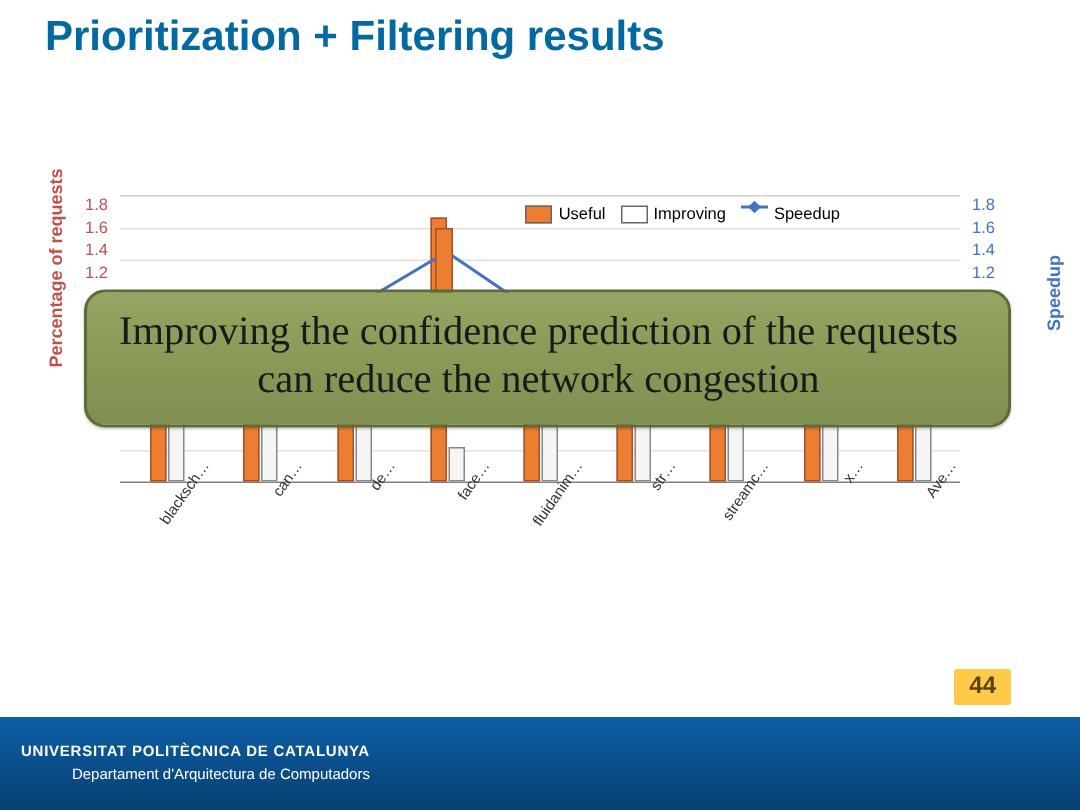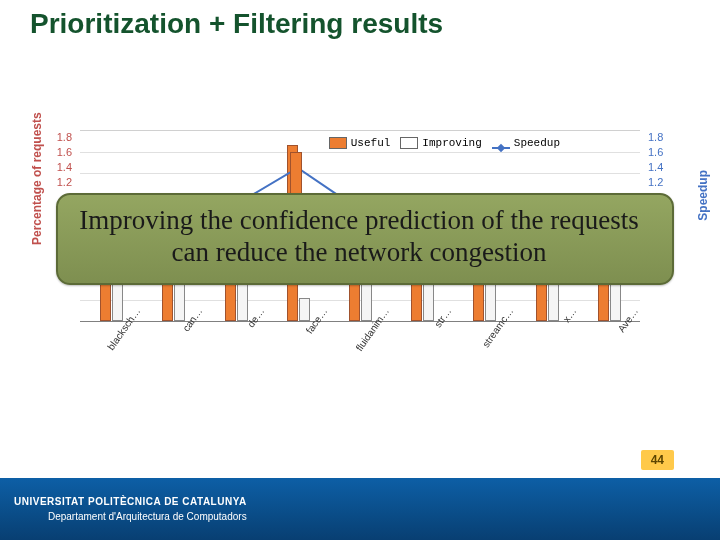--- a/index.html
+++ b/index.html
@@ -12,21 +12,21 @@
   }
   .slide {
     position: relative;
     width: 720px; height: 540px;
   }
   .title {
     position: absolute;
     left: 30px; top: 8px;
     font-size: 28px;
     font-weight: bold;
-    color: #14532d;
+    color: #0369a1;
   }
   .chart-area {
     position: absolute;
     left: 30px; top: 130px;
     width: 660px; height: 230px;
   }
   .y-axis-left-label {
     position: absolute;
     left: 0px; top: 115px;
     transform: rotate(-90deg);
@@ -92,21 +92,21 @@
     pointer-events: none;
   }
   .legend {
     position: absolute;
     top: 6px; right: 80px;
     font-size: 11px;
     background: rgba(255,255,255,0.9);
     display: flex; gap: 10px;
     align-items: center;
   }
-  .legend-item { display: flex; align-items: flex-end; gap: 4px; font-family: Liberation Mono, monospace; }
+  .legend-item { display: flex; align-items: flex-start; gap: 4px; }
   .sw { width: 16px; height: 10px; border: 1px solid #666; }
   .sw.u { background: #ed7d31; }
   .sw.n { background: #fff; }
   .sw.s { width: 18px; height: 0; border: none; border-top: 2px solid #4472c4; position: relative; }
   .sw.s::after {
     content: ''; position: absolute; left: 6px; top: -4px;
     width: 6px; height: 6px; background: #4472c4; transform: rotate(45deg);
   }
   .xcats {
     position: absolute;
@@ -160,21 +160,21 @@
   }
   .footer-text { margin-left: 14px; font-size: 10px; line-height: 1.3; }
   .footer-text .l1 { font-weight: bold; letter-spacing: 0.5px; font-size: 10px; text-align: center; }
   .footer-text .l2 { font-size: 9px; opacity: 0.85; }
   .footer-text .l3 { font-size: 10px; margin-top: 2px; text-align: right; }
   .page-num {
     position: absolute;
     right: 46px; bottom: 70px;
     background: #ffc94a;
     color: #5c4400;
-    font-size: 12px;
+    font-size: 16px;
     font-weight: bold;
     padding: 3px 10px;
     border-radius: 2px;
   }
   .peek {
     position: absolute;
     width: 10px; background: #ed7d31; border: 1px solid #a0522d;
     left: 290px; top: 152px; height: 42px;
   }
 </style>

